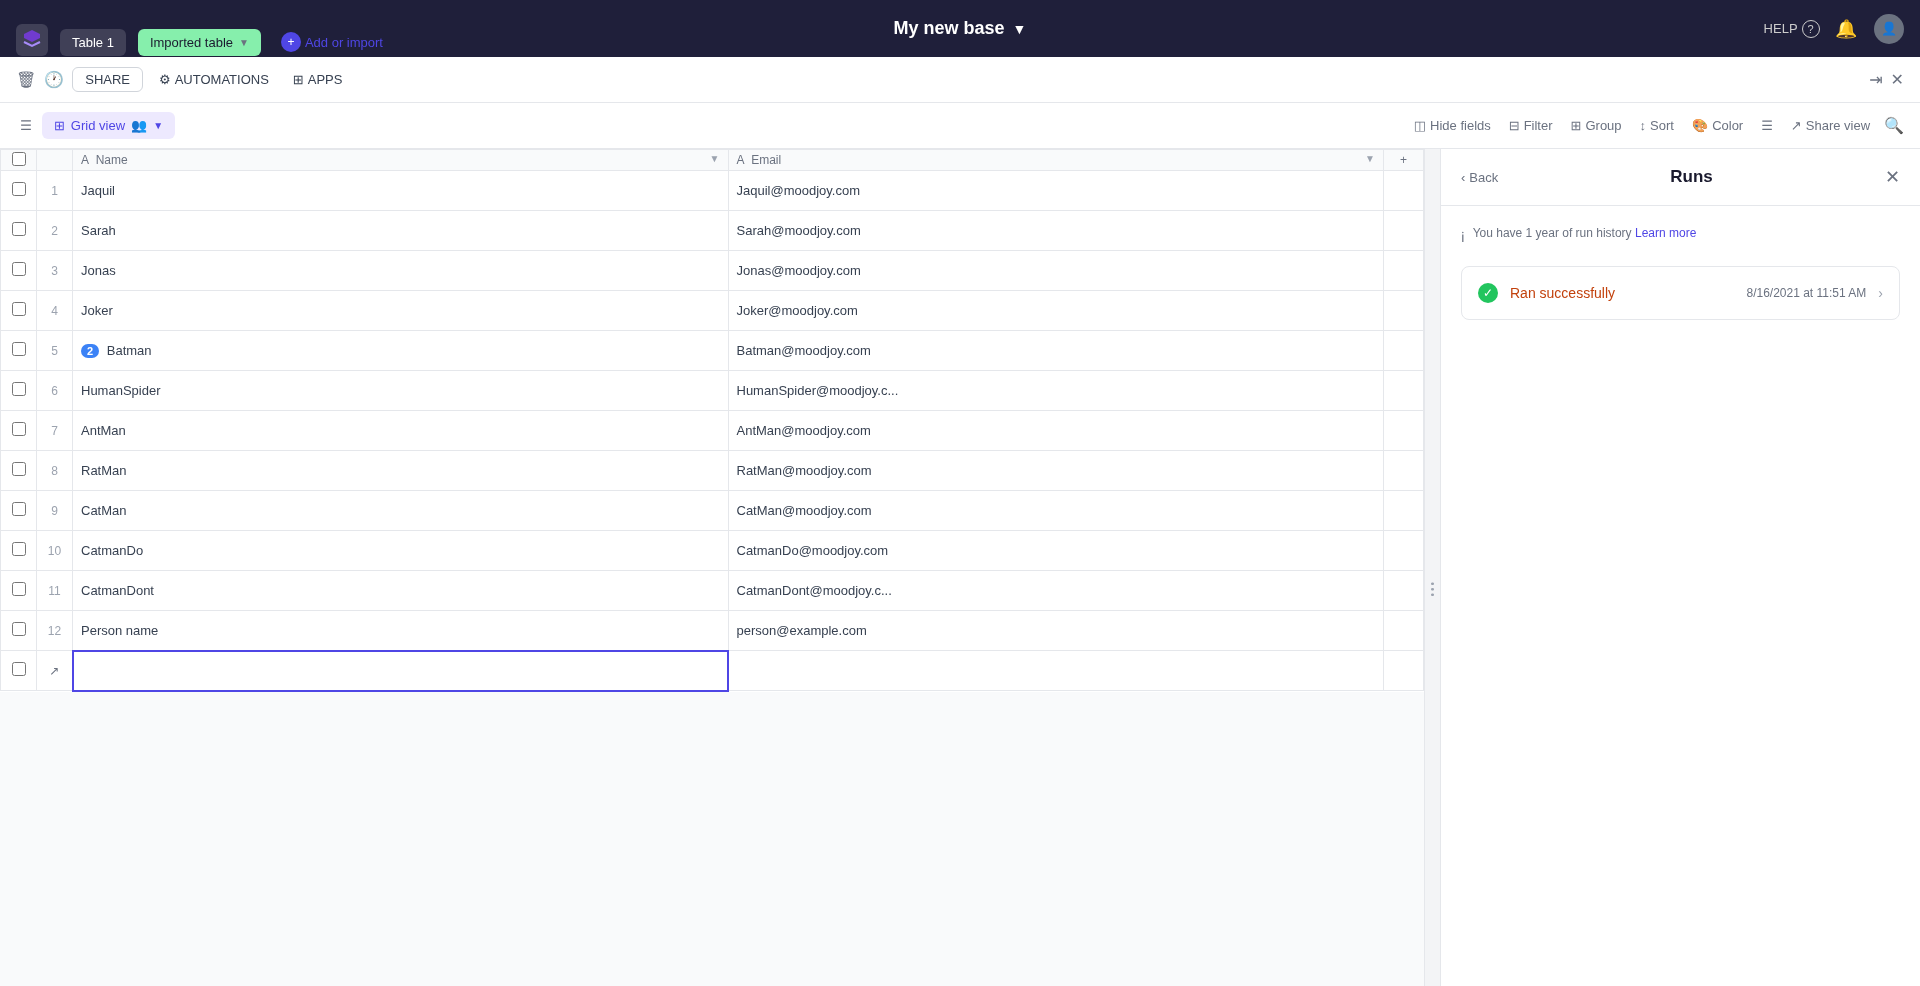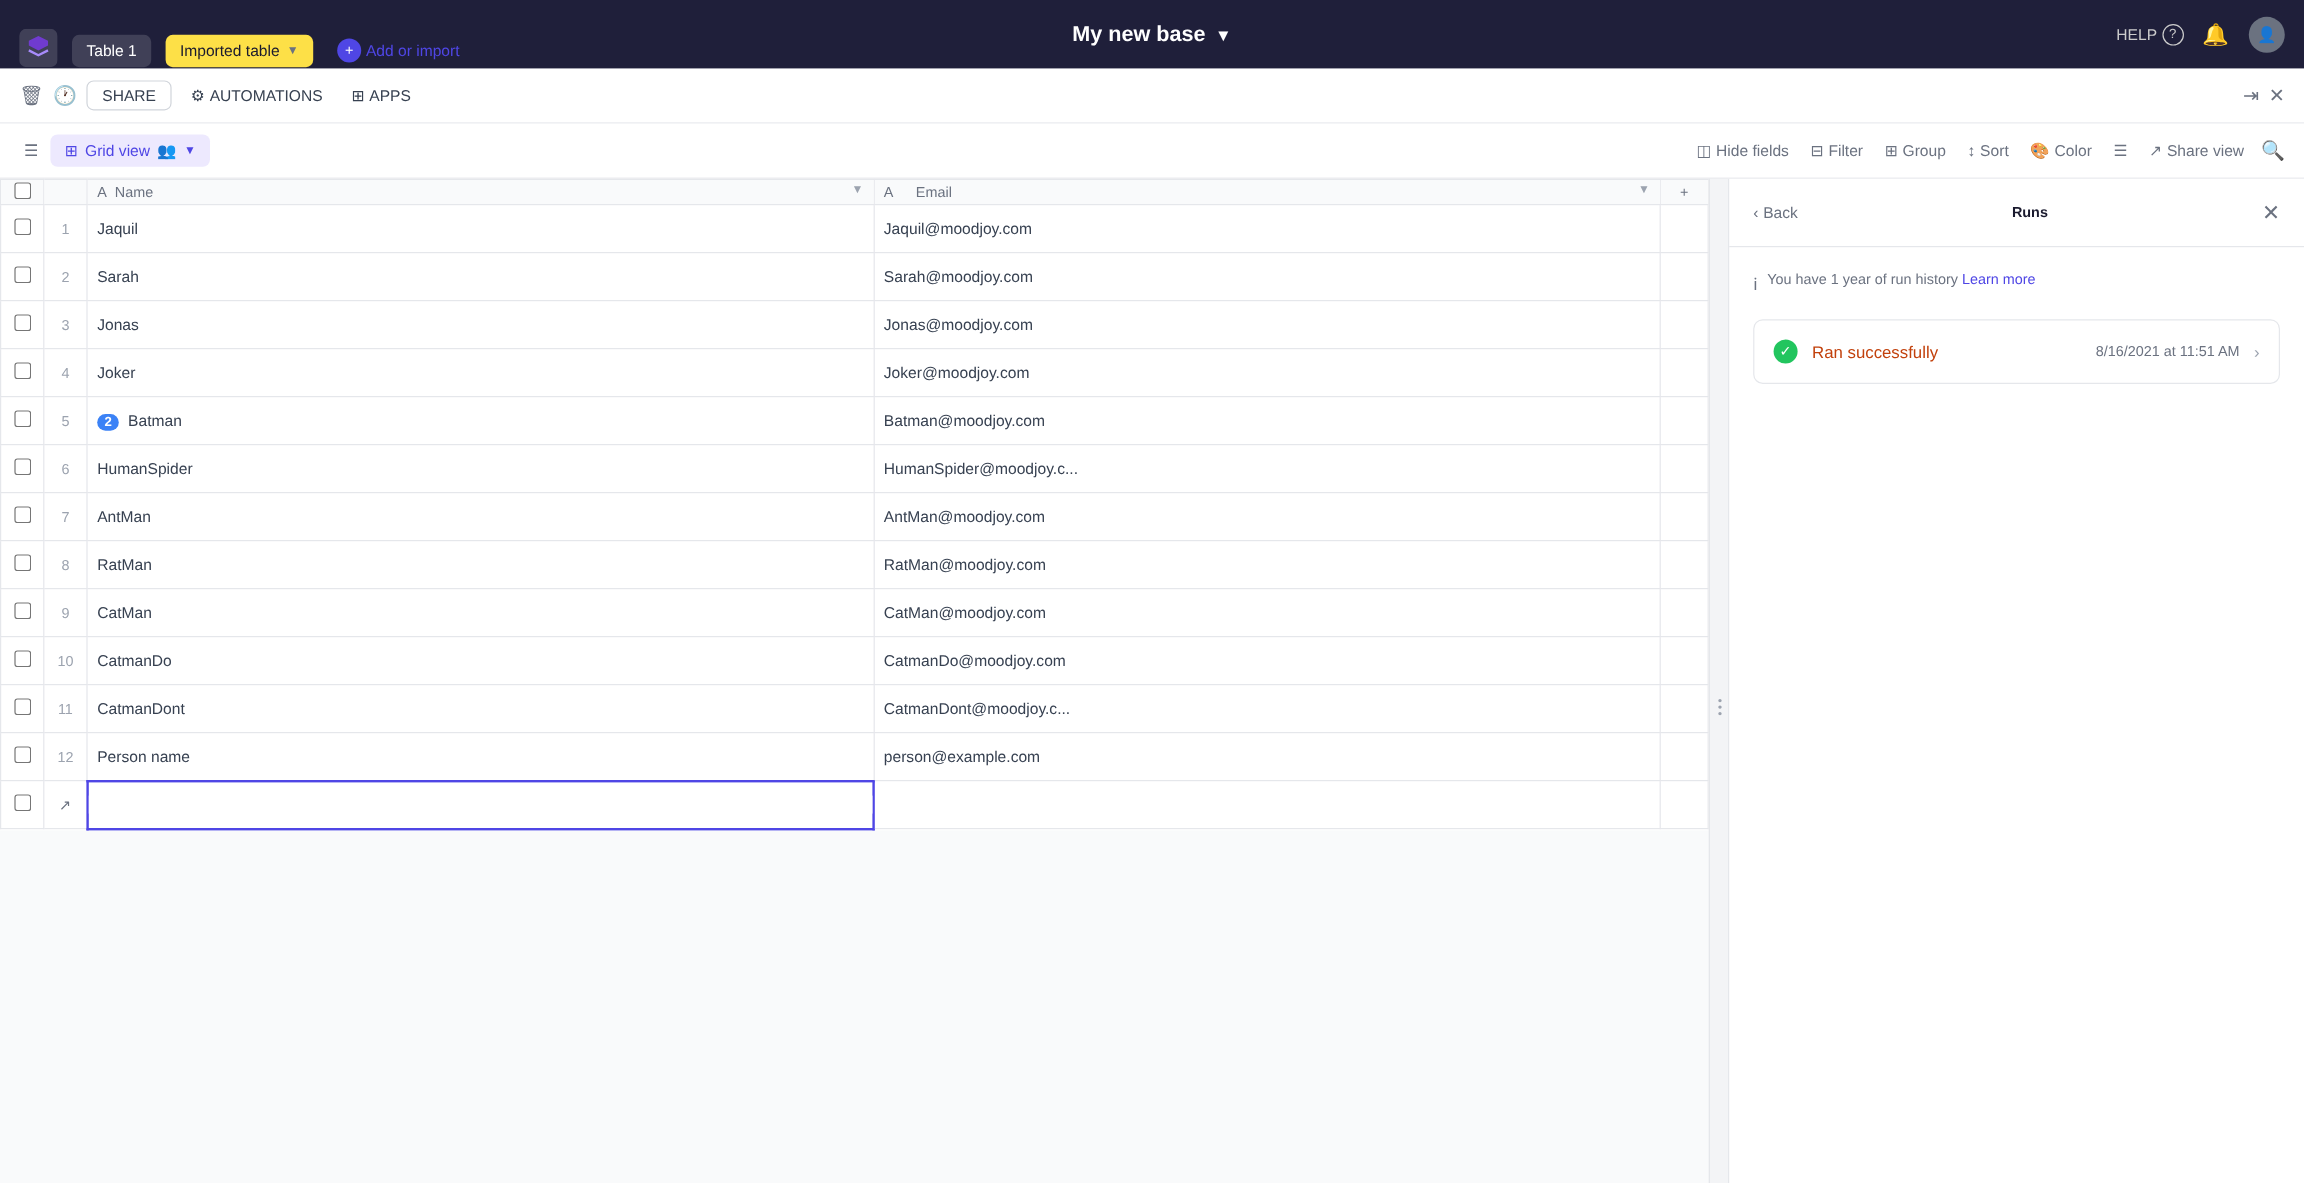--- a/index.html
+++ b/index.html
@@ -11,21 +11,21 @@
       background: #1f1f3a; height: 57px; padding: 0 16px;
       position: relative;
     }
     .top-bar-left { display: flex; align-items: flex-end; gap: 12px; }
     .tab-pill {
       background: rgba(255,255,255,0.15); color: #fff;
       border-radius: 6px; padding: 6px 12px; font-size: 13px; cursor: pointer;
       data-interactable: true;
     }
     .tab-active {
-      background: #fde047; color: #1a1a2e; border-radius: 6px;
+      background: #86efac; color: #1a1a2e; border-radius: 6px;
       padding: 6px 12px; font-size: 13px; font-weight: 500;
       display: flex; align-items: center; gap: 6px; cursor: pointer; margin-top: 28px;
     }
     .top-bar-center {
       position: absolute; left: 50%; transform: translateX(-50%);
       color: #fff; font-size: 18px; font-weight: 600;
       display: flex; align-items: center; gap: 8px; cursor: pointer;
     }
     .top-bar-right { display: flex; align-items: center; gap: 16px; }
     .top-bar-right .help-btn { color: #ccc; font-size: 13px; display: flex; align-items: center; gap: 4px; cursor: pointer; }
@@ -106,21 +106,21 @@
     
     .right-panel {
       width: 480px; background: #fff; border-left: 1px solid #e5e7eb;
       display: flex; flex-direction: column;
     }
     .panel-header {
       display: flex; align-items: center; padding: 0 20px;
       height: 57px; border-bottom: 1px solid #e5e7eb;
     }
     .back-link { color: #6b7280; font-size: 13px; cursor: pointer; display: flex; align-items: center; gap: 4px; }
-    .panel-title { flex: 1; text-align: center; font-size: 12px; font-weight: 600; }
+    .panel-title { flex: 1; text-align: center; font-size: 17px; font-weight: 600; }
     .close-btn { background: none; border: none; cursor: pointer; font-size: 18px; color: #6b7280; }
     .panel-body { padding: 20px; flex: 1; overflow: auto; }
     .info-row { display: flex; align-items: flex-start; gap: 8px; color: #6b7280; font-size: 12px; margin-bottom: 20px; }
     .info-icon { color: #6b7280; font-size: 14px; margin-top: 1px; }
     .learn-more { color: #4f46e5; cursor: pointer; text-decoration: none; }
     .run-card {
       border: 1px solid #e5e7eb; border-radius: 8px; padding: 16px;
       display: flex; align-items: center; gap: 12px; cursor: pointer;
     }
     .success-dot { width: 20px; height: 20px; border-radius: 50%; background: #22c55e; display: flex; align-items: center; justify-content: center; flex-shrink: 0; }
@@ -251,21 +251,21 @@
               <input type="checkbox" data-interactable="true" style="">
             </th>
             <th class="th-row-num" data-interactable="false"></th>
             <th class="th-name" data-interactable="true">
               <span data-interactable="false" style="color:#6b7280;">A</span>
               <span data-interactable="false" style="margin-left:4px;">Name</span>
               <span data-interactable="true" style="float:right;color:#9ca3af;font-size:10px;cursor:pointer;">▼</span>
             </th>
             <th class="th-email" data-interactable="true">
               <span data-interactable="false" style="color:#6b7280;">A</span>
-              <span data-interactable="false" style="margin-left:16px;">Email</span>
+              <span data-interactable="false" style="margin-left:4px;">Email</span>
               <span data-interactable="true" style="float:right;color:#9ca3af;font-size:10px;cursor:pointer;">▼</span>
             </th>
             <th class="th-add" data-interactable="true" style="text-align:center;cursor:pointer;color:#6b7280;">+</th>
           </tr>
         </thead>
         <tbody id="table-body">
         <tr data-interactable="false">
       <td class="td-check" data-interactable="false">
         <input type="checkbox" data-interactable="true" style="">
       </td>

